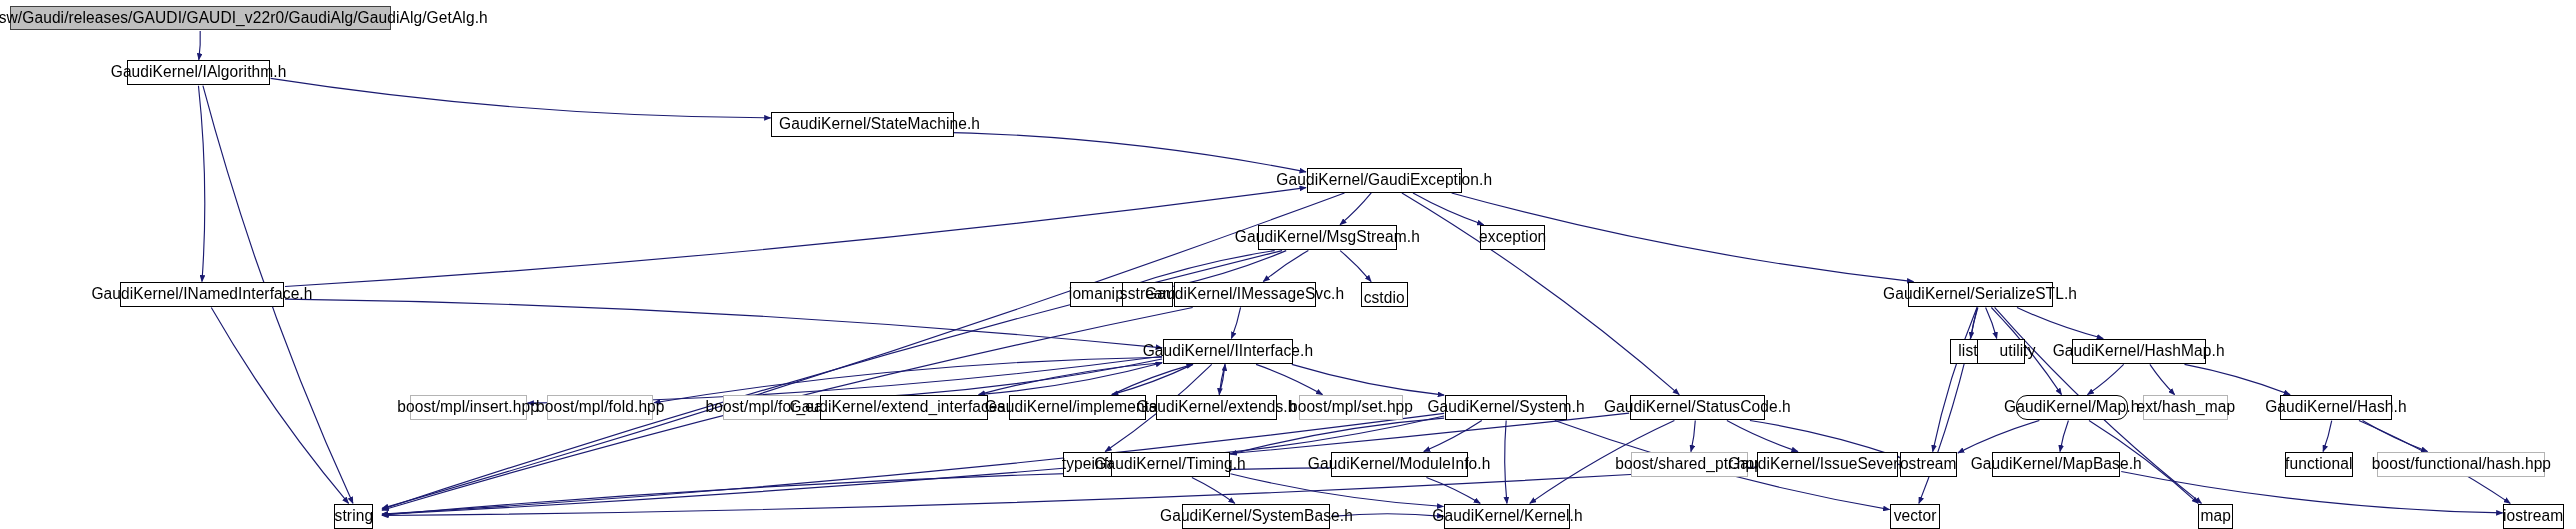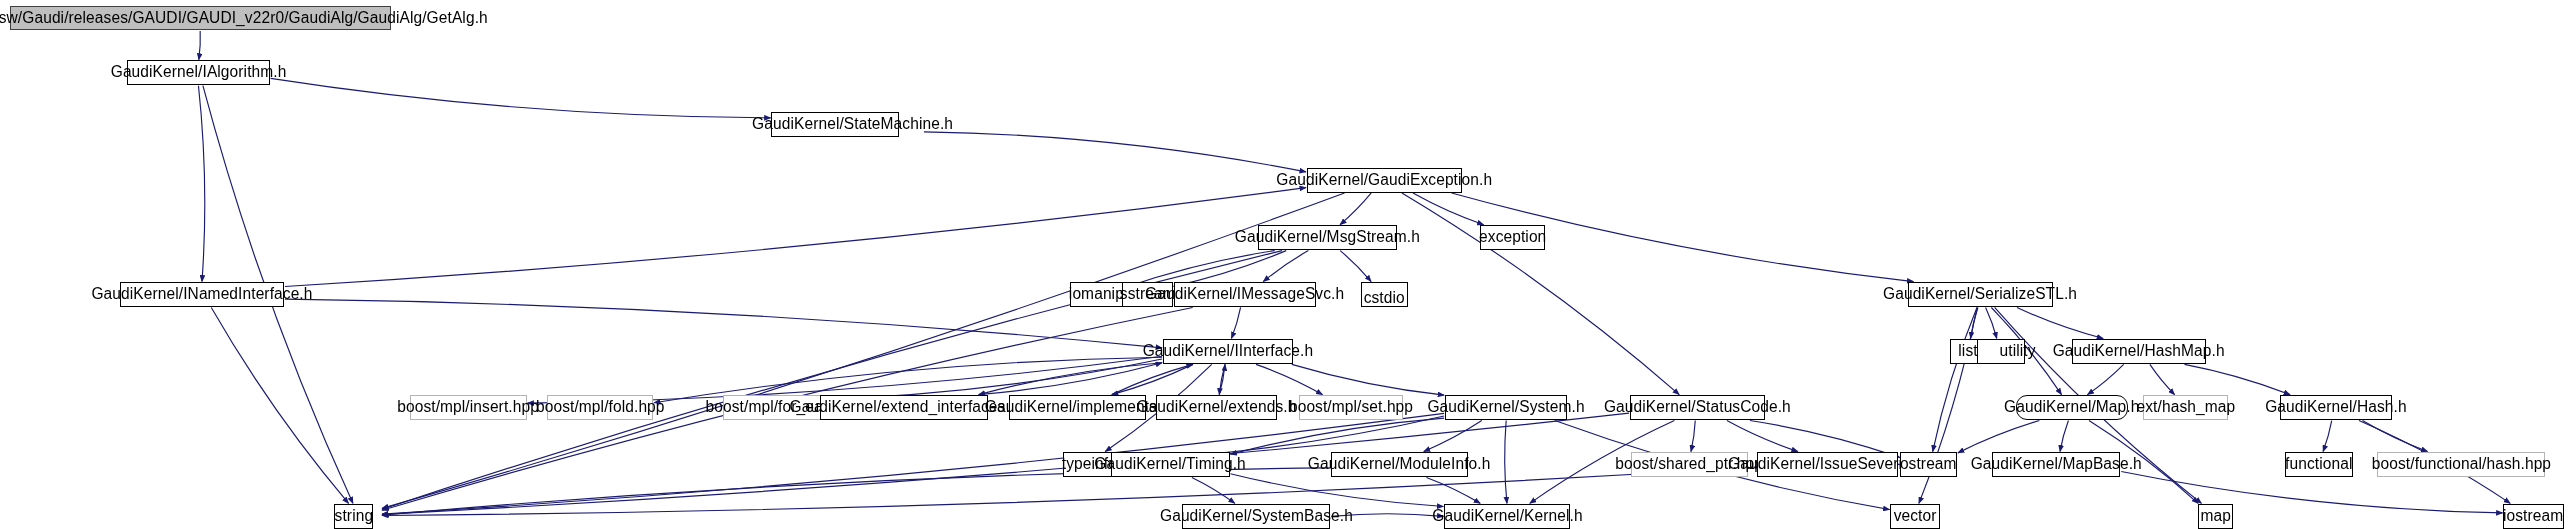--- a/index.html
+++ b/index.html
@@ -134,21 +134,21 @@
         <path d="M1850.0,717.0 Q1928.0,710.0 2006.0,717.0" marker-end="url(#ah)"></path>
       </g>
   </svg>
   <div id="nodes">
       <div class="node root" style="left: 10px; top: 5.8px; width: 381px;">
         <span class="label">/afs/cern.ch/sw/Gaudi/releases/GAUDI/GAUDI_v22r0/GaudiAlg/GaudiAlg/GetAlg.h</span>
       </div>
       <div class="node" style="left: 127px; top: 60px; width: 143px; justify-content: center;">
         <span class="label">GaudiKernel/IAlgorithm.h</span>
       </div>
-      <div class="node" style="left: 771px; top: 112px; width: 128px; padding-left: 40px;">
+      <div class="node" style="left: 771px; top: 112px; width: 183px; padding-left: 40px;">
         <span class="label">GaudiKernel/StateMachine.h</span>
       </div>
       <div class="node" style="left: 1307px; top: 168px; width: 155px;">
         <span class="label">GaudiKernel/GaudiException.h</span>
       </div>
       <div class="node" style="left: 1258px; top: 225px; width: 139px;">
         <span class="label">GaudiKernel/MsgStream.h</span>
       </div>
       <div class="node" style="left: 1480px; top: 225px; width: 65px;">
         <span class="label">exception</span>

